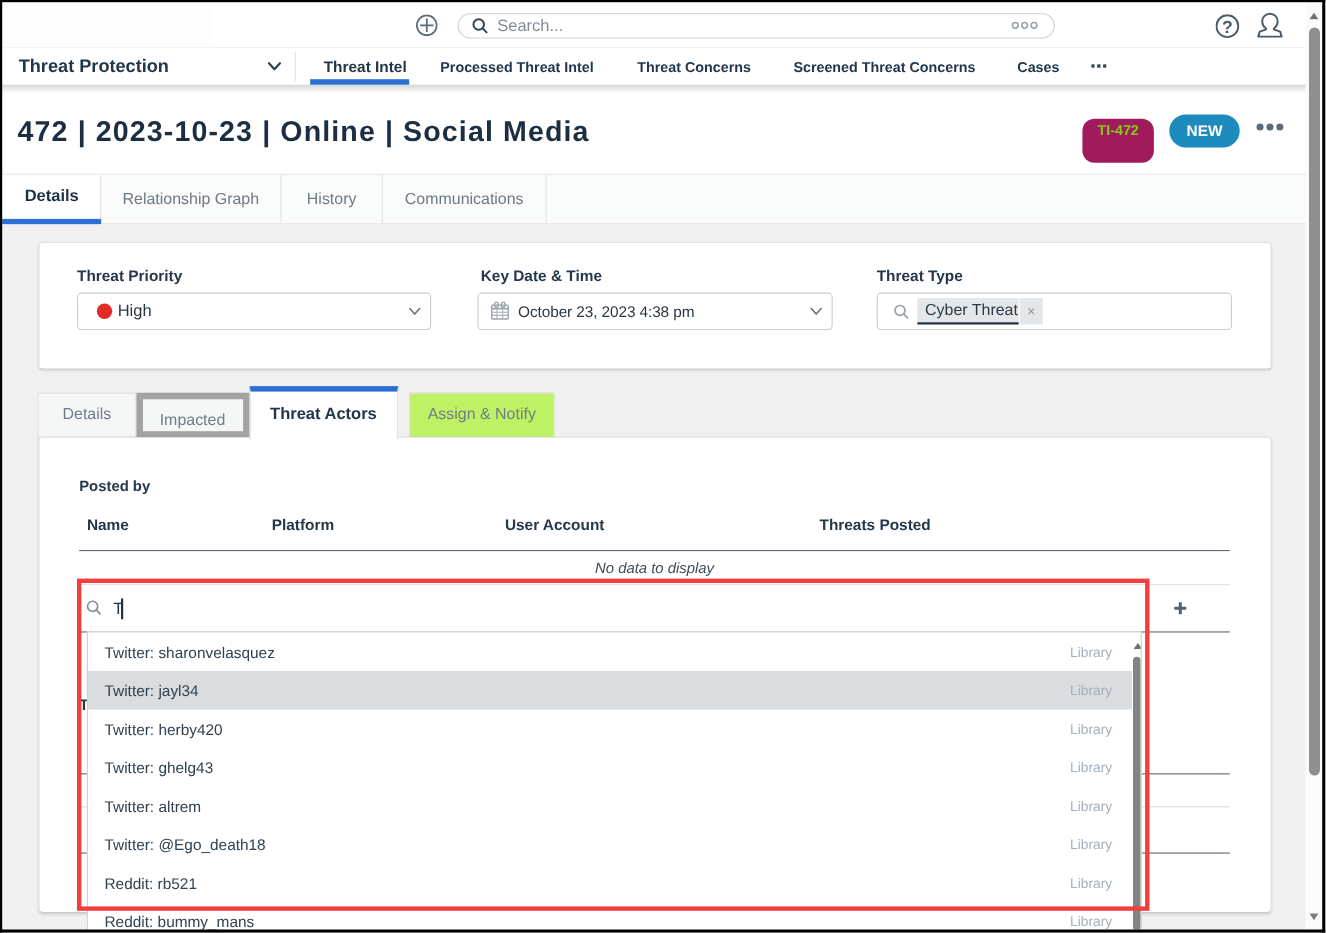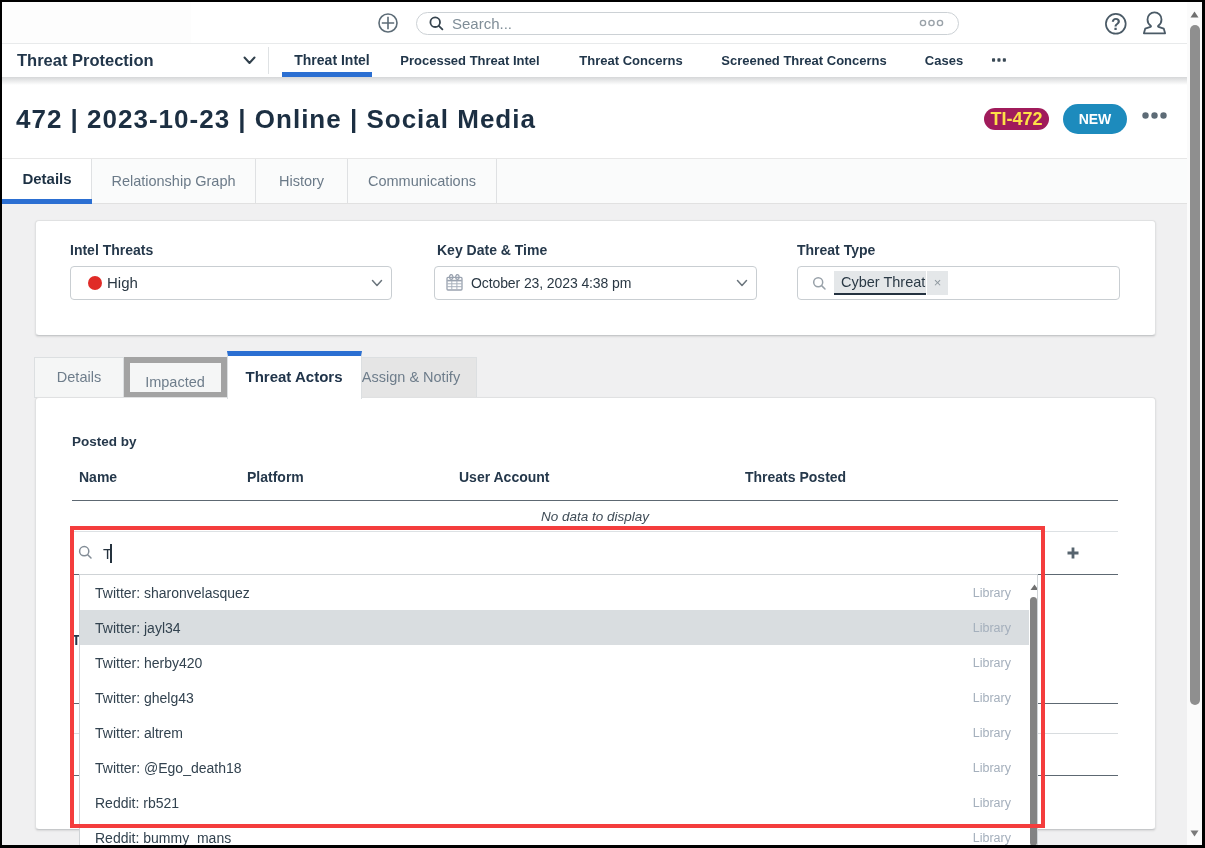--- a/index.html
+++ b/index.html
@@ -62,40 +62,40 @@
 <svg class="abs" style="left:991.5px; top:57.5px;" width="14" height="4" viewBox="0 0 14 4">
   <rect x="0" y="0.3" width="3.1" height="3.4" rx="0.8" fill="#394854"></rect>
   <rect x="5.4" y="0.3" width="3.1" height="3.4" rx="0.8" fill="#394854"></rect>
   <rect x="10.8" y="0.3" width="3.1" height="3.4" rx="0.8" fill="#394854"></rect>
 </svg>
 <div class="abs" style="left:282px; top:72px; width:90px; height:4.5px; background:#2b6fd2;"></div>
 
 <div class="abs" style="left:2px; top:85px; width:1185px; height:73px; background:#fff;"></div>
 <div class="abs" style="left:16px; top:104px; font-size:26px; font-weight:700; color:#1c2f42; letter-spacing:1px; white-space:nowrap;">472 | 2023-10-23 | Online | Social Media</div>
 
-<div class="abs" style="left:984px; top:108px; width:65px; height:22px; border-radius:11px; background:#a01b5b; color:#fde047; font-size:18px; font-weight:700; text-align:center; line-height:22px;">TI-472</div>
+<div class="abs" style="left:984px; top:108px; width:65px; height:40px; border-radius:11px; background:#a01b5b; color:#84cc16; font-size:13px; font-weight:700; text-align:center; line-height:22px;">TI-472</div>
 <div class="abs" style="left:1063px; top:104px; width:64px; height:30px; border-radius:15px; background:#1d8bbd; color:#fff; font-size:14px; font-weight:700; text-align:center; line-height:30px;">NEW</div>
 <svg class="abs" style="left:1141px; top:111px;" width="28" height="9" viewBox="0 0 28 9">
   <circle cx="4.5" cy="4.5" r="3.2" fill="#5d6b76"></circle>
   <circle cx="13.5" cy="4.5" r="3.2" fill="#5d6b76"></circle>
   <circle cx="22.5" cy="4.5" r="3.2" fill="#5d6b76"></circle>
 </svg>
 
 <div class="abs" style="left:2px; top:158px; width:1185px; height:46px; background:#fafbfb; border-top:1px solid #e7e7e7; border-bottom:1px solid #e1e1e1;"></div>
 <div class="abs" style="left:2px; top:159px; width:90px; height:45px; background:#fff; border-right:1px solid #dfe1e3;"></div>
 <div class="abs" style="left:2px; top:159px; width:90px; height:40px; line-height:40px; text-align:center; font-size:15px; font-weight:700; color:#1d3144;">Details</div>
 <div class="abs" style="left:2px; top:199px; width:90px; height:5px; background:#2b6fd2;"></div>
 <div class="abs" style="left:92px; top:159px; width:164px; height:44px; line-height:44px; text-align:center; font-size:14.5px; color:#6b7a88; border-right:1px solid #dfe1e3;">Relationship Graph</div>
 <div class="abs" style="left:256px; top:159px; width:92px; height:44px; line-height:44px; text-align:center; font-size:14.5px; color:#6b7a88; border-right:1px solid #dfe1e3;">History</div>
 <div class="abs" style="left:348px; top:159px; width:149px; height:44px; line-height:44px; text-align:center; font-size:14.5px; color:#6b7a88; border-right:1px solid #dfe1e3;">Communications</div>
 
 <div class="abs" style="left:2px; top:204px; width:1185px; height:641px; background:#f0f0f1;"></div>
 
 <div class="abs" style="left:35px; top:220px; width:1121px; height:116px; background:#fff; border:1px solid #e0e1e2; border-bottom:1px solid #c6c8ca; border-radius:4px; box-shadow:0 1px 2px rgba(0,0,0,0.10);"></div>
-<div class="abs lbl" style="left:70px; top:242px;">Intel Threats</div>
+<div class="abs lbl" style="left:70px; top:242px;">Threat Priority</div>
 <div class="abs lbl" style="left:437px; top:242px;">Key Date &amp; Time</div>
 <div class="abs lbl" style="left:797px; top:242px;">Threat Type</div>
 
 <div class="abs" style="left:70px; top:266px; width:322px; height:34px; background:#fff; border:1px solid #c9ced2; border-radius:4px;"></div>
 <div class="abs" style="left:88px; top:276px; width:14px; height:14px; border-radius:50%; background:#e02b27;"></div>
 <div class="abs" style="left:107px; top:266px; height:34px; line-height:34px; font-size:15px; color:#2a3844;">High</div>
 <svg class="abs" style="left:371px; top:279px;" width="12" height="8" viewBox="0 0 12 8">
   <path d="M1.5 1.5 L6 6.5 L10.5 1.5" fill="none" stroke="#6b757d" stroke-width="1.5" stroke-linecap="round" stroke-linejoin="round"></path>
 </svg>
 
@@ -117,21 +117,21 @@
 <svg class="abs" style="left:812px; top:276px;" width="15" height="15" viewBox="0 0 15 15">
   <circle cx="6.2" cy="6.2" r="4.5" fill="none" stroke="#98a1a9" stroke-width="1.5"></circle>
   <path d="M9.6 9.6 L13 13" stroke="#98a1a9" stroke-width="1.5" stroke-linecap="round"></path>
 </svg>
 <div class="abs" style="left:834px; top:271px; width:92px; height:24px; background:#e4e7e9; border-bottom:2px solid #243240;"></div>
 <div class="abs" style="left:841px; top:271px; height:22px; line-height:22px; font-size:14.5px; color:#2b3a46;">Cyber Threat</div>
 <div class="abs" style="left:927px; top:271px; width:21px; height:24px; background:#e4e7e9; text-align:center; line-height:24px; font-size:13px; color:#8d979e;">×</div>
 
 <div class="abs" style="left:34px; top:356.5px; width:90px; height:41px; background:#f5f6f6; border:1px solid #dcdfe1; line-height:39px; text-align:center; font-size:14.5px; color:#6e7d8b;">Details</div>
 <div class="abs" style="left:123.5px; top:356.5px; width:103px; height:41px; background:#f5f6f6; border:6px solid #a3a3a3; line-height:39px; text-align:center; font-size:14.5px; color:#6e7d8b;">Impacted</div>
-<div class="abs" style="left:345px; top:356.5px; width:132px; height:41px; background:#e5e5e5; border:1px solid #dcdfe1; line-height:39px; text-align:center; font-size:14.5px; color:#6e7d8b;">Assign &amp; Notify</div>
+<div class="abs" style="left:372px; top:356.5px; width:132px; height:41px; background:#bef264; border:1px solid #dcdfe1; line-height:39px; text-align:center; font-size:14.5px; color:#6e7d8b;">Assign &amp; Notify</div>
 <div class="abs" style="left:226.5px; top:350.5px; width:135px; height:48px; background:#fff; border-left:1px solid #dcdfe1; border-right:1px solid #dcdfe1; border-top:5.5px solid #2b6fd2; line-height:42px; text-align:center; font-size:15px; font-weight:700; color:#20344a; z-index:3;">Threat Actors</div>
 
 <div class="abs" style="left:35px; top:397px; width:1121px; height:433px; background:#fff; border:1px solid #e0e1e2; border-bottom:1px solid #c6c8ca; border-radius:4px; box-shadow:0 1px 2px rgba(0,0,0,0.10); z-index:1;"></div>
 <div class="abs" style="z-index:2; left:0; top:0; width:1205px; height:848px; pointer-events:none;border-radius:26px;">
   <div class="abs lbl" style="left:72px; top:434px; font-size:13.5px;">Posted by</div>
   <div class="abs lbl" style="left:79px; top:469px;">Name</div>
   <div class="abs lbl" style="left:247px; top:469px;">Platform</div>
   <div class="abs lbl" style="left:459px; top:469px;">User Account</div>
   <div class="abs lbl" style="left:745px; top:469px;">Threats Posted</div>
   <div class="hline" style="top:500px;"></div>

